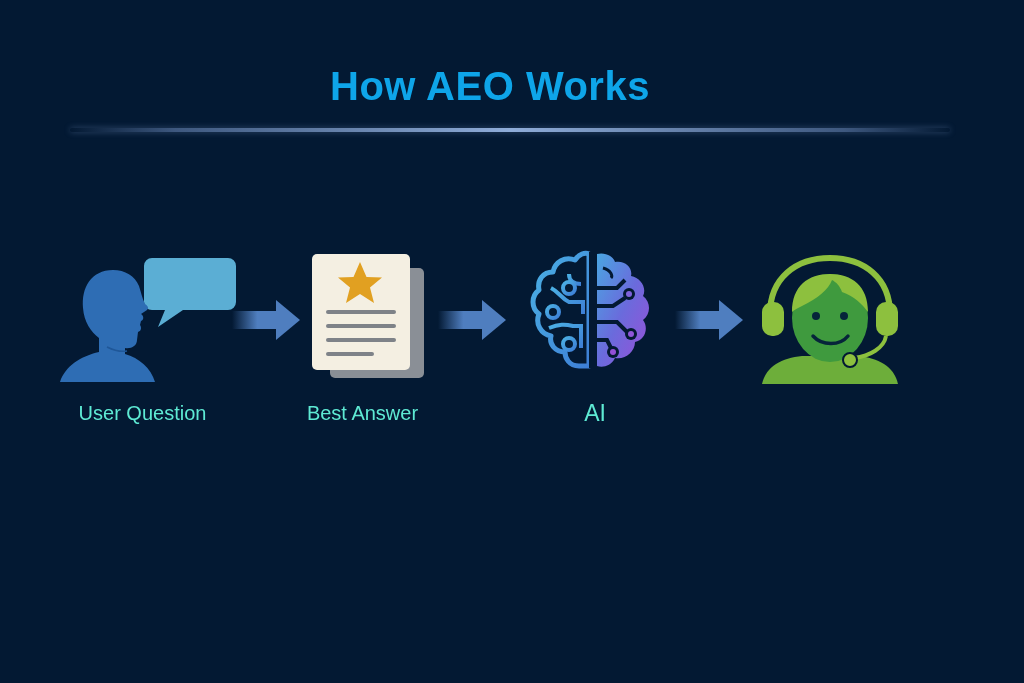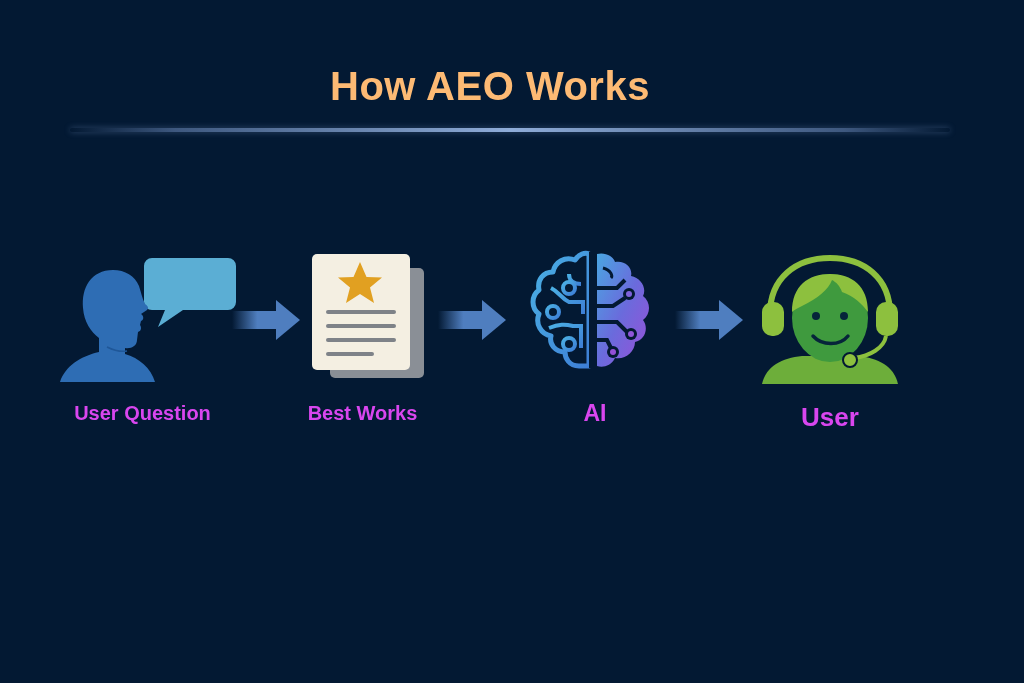--- a/index.html
+++ b/index.html
@@ -16,21 +16,21 @@
       width: 1024px;
       height: 683px;
       background: #031933;
     }
     .title {
       position: absolute;
       left: 0;
       width: 980px;
       top: 64px;
       text-align: center;
-      color: #fdba74;
+      color: #0ea5e9;
       font-weight: bold;
       font-size: 40px;
       letter-spacing: 0.5px;
     }
     .divider {
       position: absolute;
       left: 70px;
       top: 128px;
       width: 880px;
       height: 4px;
@@ -41,22 +41,22 @@
         rgba(150,180,225,0.95) 50%,
         rgba(110,140,190,0.55) 88%,
         rgba(120,150,200,0) 100%);
       box-shadow: 0 0 6px rgba(140,170,220,0.35);
     }
     .icon {
       position: absolute;
     }
     .label {
       position: absolute;
-      color: #d946ef;
-      font-weight: bold;
+      color: #5eead4;
+      font-weight: normal;
       text-align: center;
       white-space: nowrap;
     }
     .arrow {
       position: absolute;
       width: 70px;
       height: 44px;
     }
   </style>
 </head>
@@ -111,21 +111,21 @@
     <svg width="120" height="135" viewBox="0 0 120 135">
       <rect x="22" y="20" width="94" height="110" rx="5" fill="#8A8F96"></rect>
       <rect x="4" y="6" width="98" height="116" rx="5" fill="#F4EFE2"></rect>
       <path d="M52 14 L58.5 29 L74 29.5 L62 39.5 L66 55 L52 46 L38 55 L42 39.5 L30 29.5 L45.5 29 Z" fill="#E1A021"></path>
       <rect x="18" y="62" width="70" height="4" rx="2" fill="#7E8288"></rect>
       <rect x="18" y="76" width="70" height="4" rx="2" fill="#7E8288"></rect>
       <rect x="18" y="90" width="70" height="4" rx="2" fill="#7E8288"></rect>
       <rect x="18" y="104" width="48" height="4" rx="2" fill="#7E8288"></rect>
     </svg>
   </div>
-  <div class="label" style="left:275px; top:402px; width:175px; font-size:20px;">Best Works</div>
+  <div class="label" style="left:275px; top:402px; width:175px; font-size:20px;">Best Answer</div>
 
   <div class="arrow" style="left:438px; top:298px;">
     <svg width="70" height="44" viewBox="0 0 70 44">
       <defs>
         <linearGradient id="ag2" x1="0" y1="0" x2="1" y2="0">
           <stop offset="0" stop-color="#4F7EBF" stop-opacity="0"></stop>
           <stop offset="0.55" stop-color="#4F7EBF" stop-opacity="1"></stop>
         </linearGradient>
       </defs>
       <rect x="0" y="13" width="46" height="18" fill="url(#ag2)"></rect>
@@ -206,15 +206,14 @@
 
       <path d="M12 62 C12 26 38 6 72 6 C106 6 132 26 132 62" stroke="#8DC03E" stroke-width="6" fill="none"></path>
 
       <rect x="4" y="50" width="22" height="34" rx="10" fill="#8DC03E"></rect>
       <rect x="118" y="50" width="22" height="34" rx="10" fill="#8DC03E"></rect>
 
       <path d="M128 84 C126 96 112 104 96 106" stroke="#8DC03E" stroke-width="4" fill="none"></path>
       <circle cx="92" cy="108" r="7" fill="#8DC03E" stroke="#031933" stroke-width="2"></circle>
     </svg>
   </div>
-  <div class="label" style="left:780px; top:402px; width:100px; font-size:26px;">User</div>
 
 </div>
 
 </body></html>

